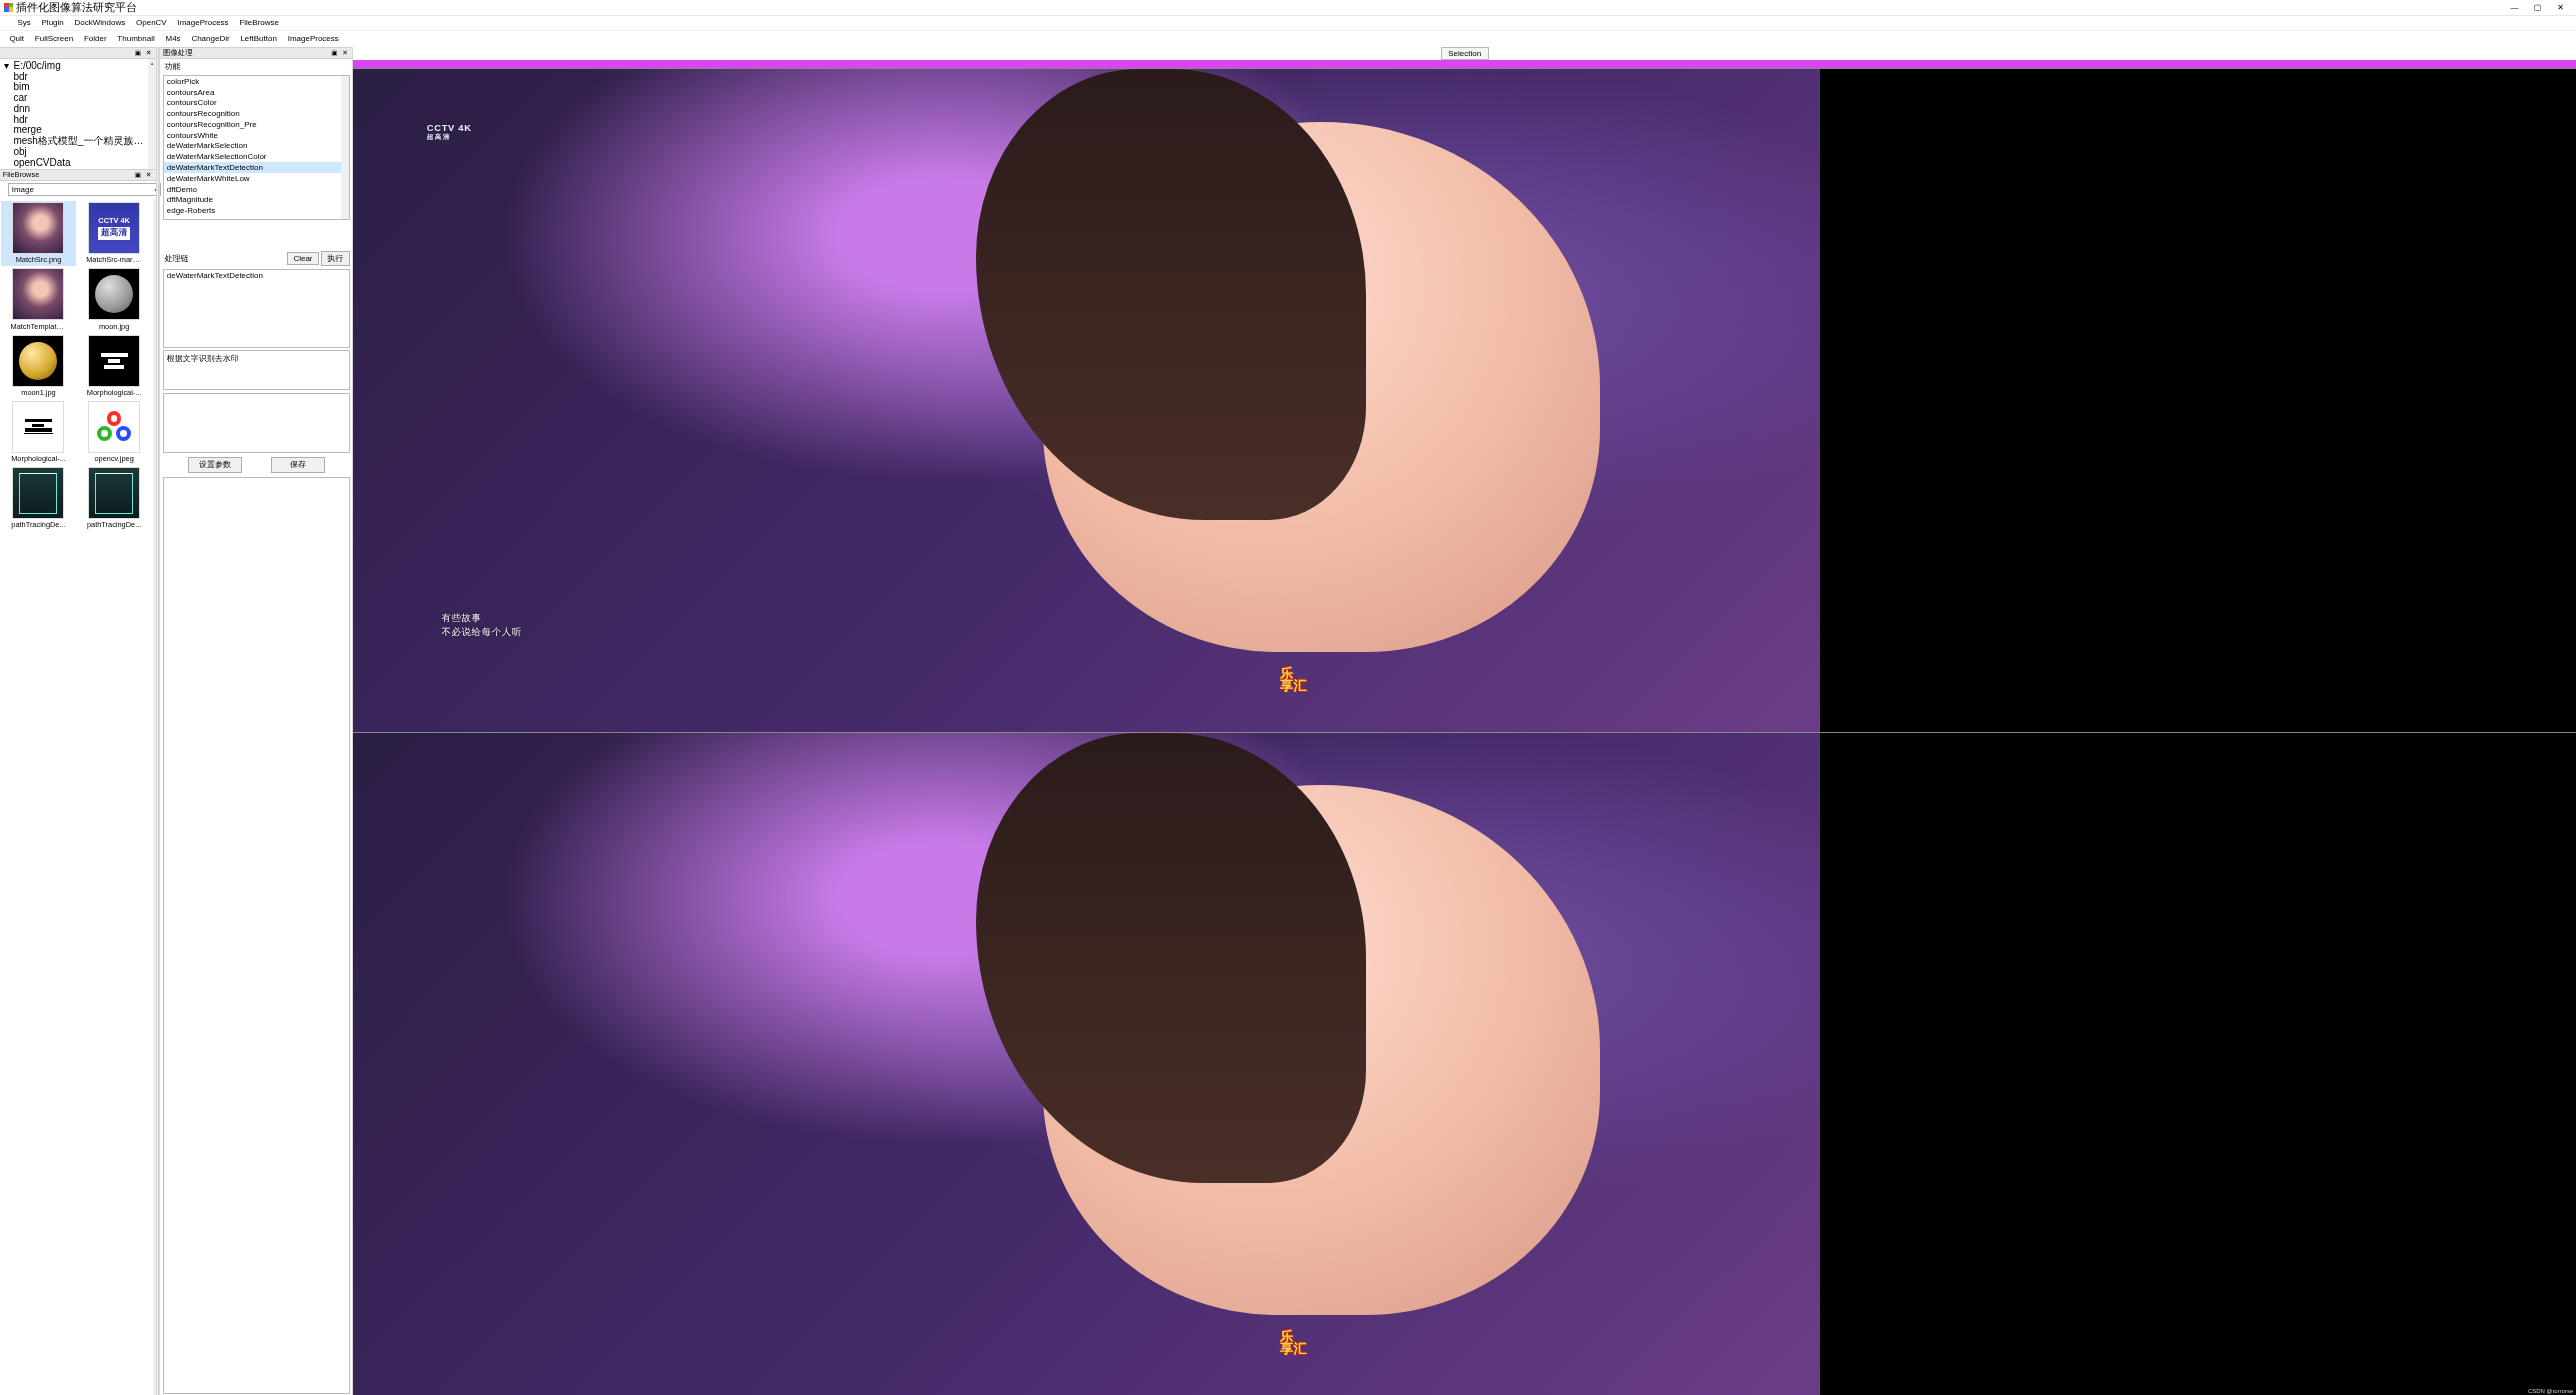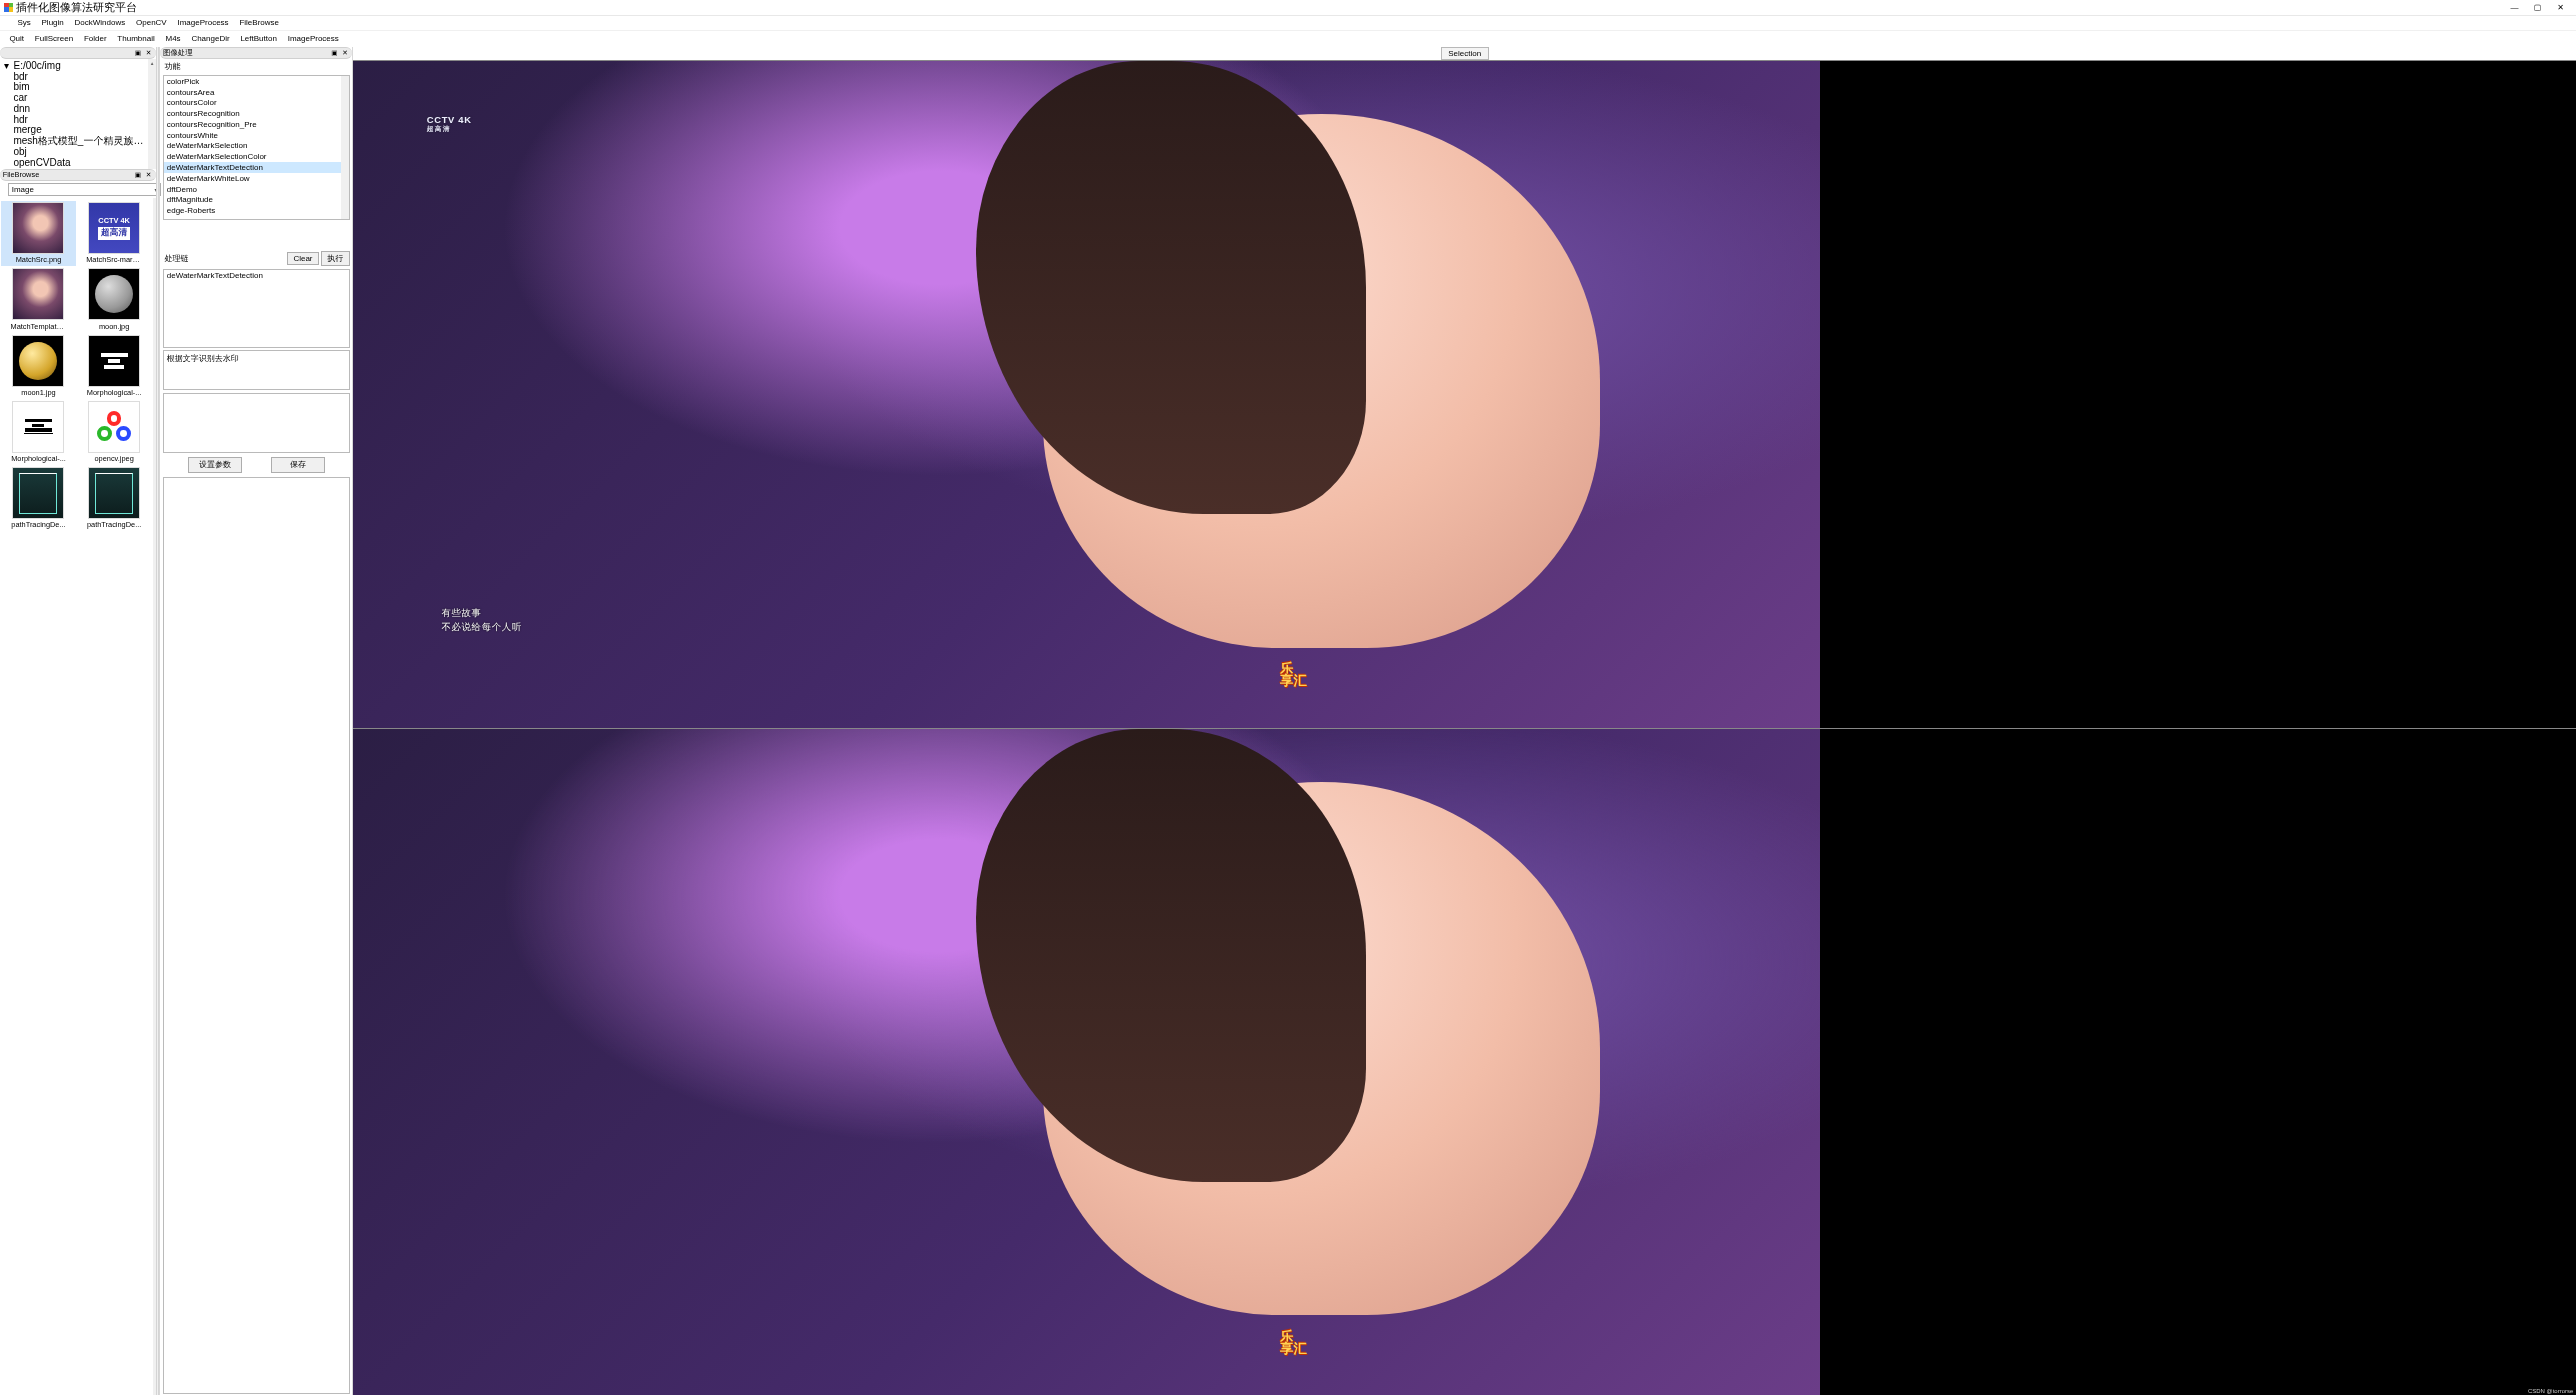--- a/index.html
+++ b/index.html
@@ -13,24 +13,24 @@
 
 .menubar { height: 14.8px; display: flex; align-items: center; padding: 0 12px; font-size: 8px; border-bottom: 0.7px solid #f0f0f0; }
 .menubar .menu-item { padding: 1.3px 5.4px; cursor: default; }
 
 .toolbar { height: 16px; display: flex; align-items: center; padding: 1.3px 4px; font-size: 8px; }
 .toolbar .tb-item { padding: 1.3px 5.4px; cursor: default; }
 
 .main { display: flex; height: calc(100% - 47px); }
 .left-col { width: 156px; display: flex; flex-direction: column; }
 .mid-col { width: 193px; display: flex; flex-direction: column; border-left: 0.7px solid #d8d8d8; }
-.right-col { flex: 1; display: flex; flex-direction: column; border-left: 0.7px solid #d8d8d8; background: #d946ef; }
+.right-col { flex: 1; display: flex; flex-direction: column; border-left: 0.7px solid #d8d8d8; background: #d946ef; gap: 8px; }
 .splitter { width: 3.4px; background: #f0f0f0; border-left: 0.7px solid #d4d4d4; border-right: 0.7px solid #d4d4d4; cursor: col-resize; }
 
-.panel-header { height: 12px; background: #eaeaea; border-top: 0.7px solid #d0d0d0; border-bottom: 0.7px solid #d0d0d0; display: flex; align-items: center; padding: 0 2.7px; font-size: 7.4px; border-radius: 6px; }
+.panel-header { height: 12px; background: #eaeaea; border-top: 0.7px solid #d0d0d0; border-bottom: 0.7px solid #d0d0d0; display: flex; align-items: center; padding: 0 2.7px; font-size: 7.4px; }
 .panel-header .spacer { flex: 1; }
 .panel-header .pbtn { width: 9.4px; height: 9.4px; display: flex; align-items: center; justify-content: center; font-size: 6.7px; cursor: default; margin-left: 1.3px; }
 
 .tree { flex: 0 0 110px; overflow-y: auto; border: none; position: relative; }
 .tree-inner { padding: 1.3px 0; }
 .tree-row { padding: 0.7px 4px 0.7px 13.4px; font-size: 10px; line-height: 9.4px; white-space: nowrap; overflow: hidden; text-overflow: ellipsis; }
 .tree-row.root { padding-left: 4px; }
 .tree .scroll-track { position: absolute; right: 0; top: 0; bottom: 0; width: 8px; background: #f0f0f0; }
 .tree .scroll-arrow { height: 8px; display: flex; align-items: center; justify-content: center; font-size: 5.4px; color: #666; }
 

